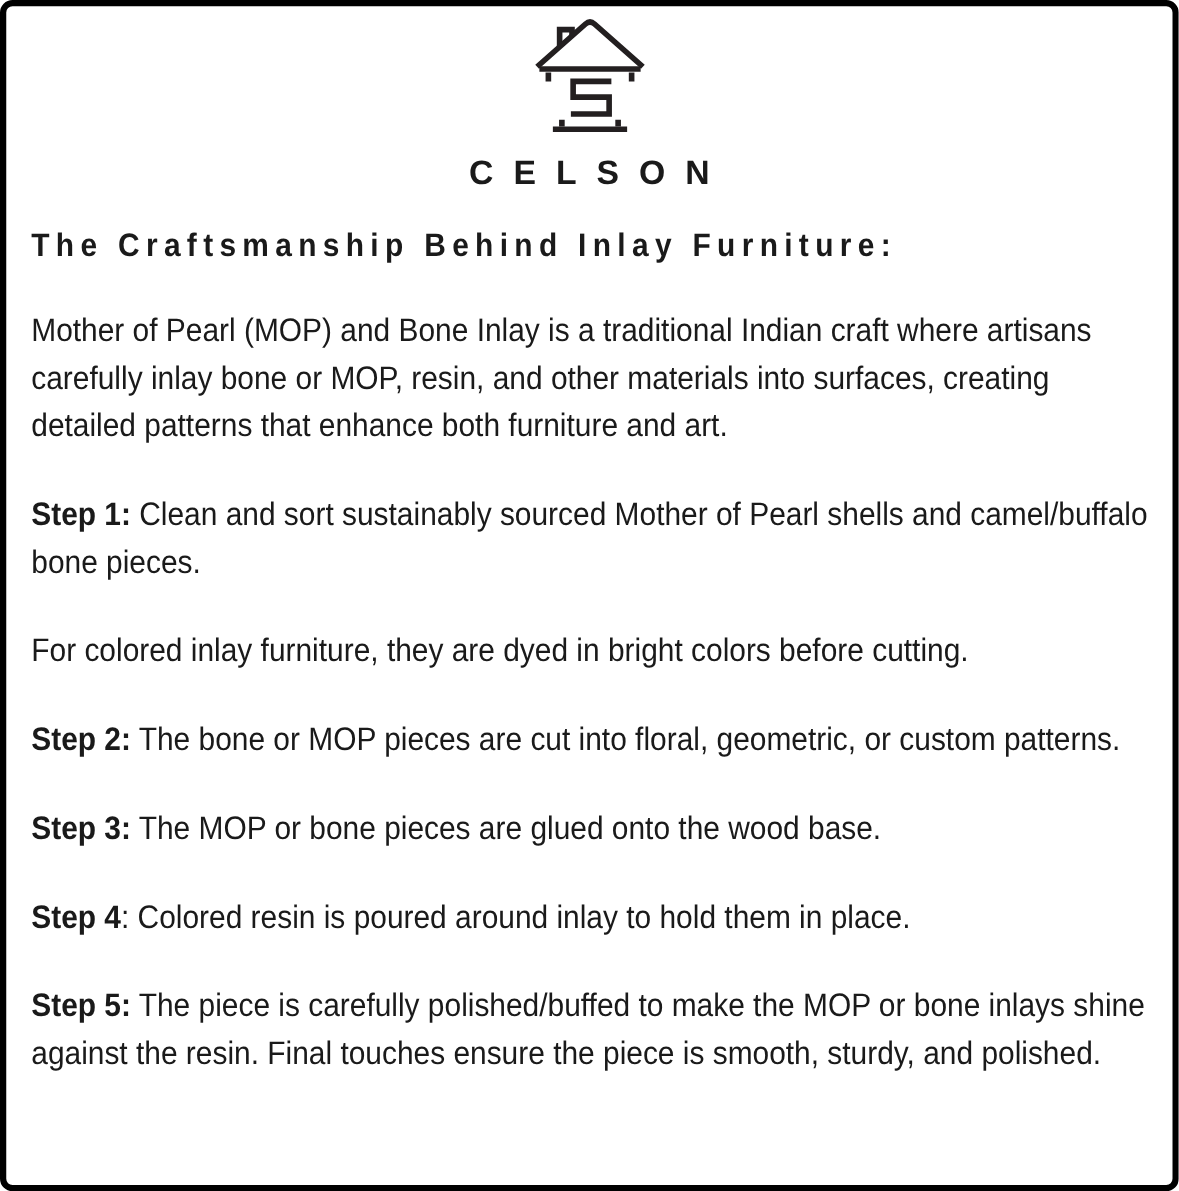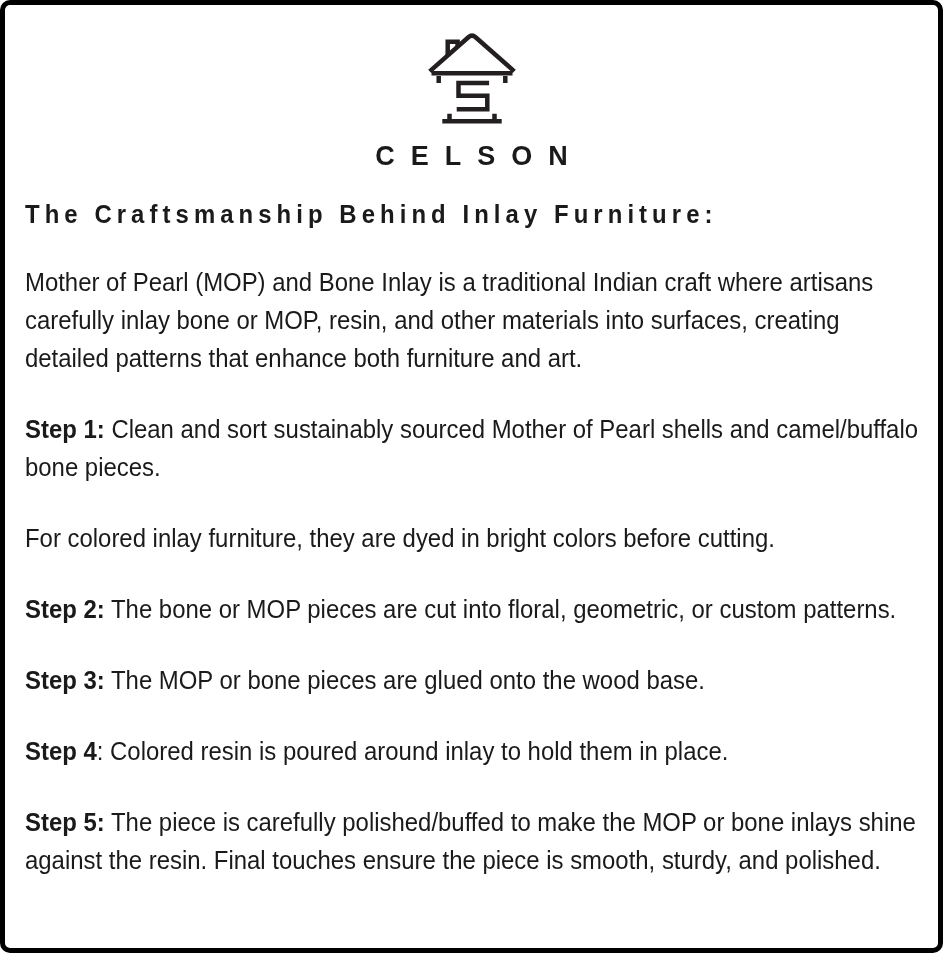--- a/index.html
+++ b/index.html
@@ -11,21 +11,21 @@
     overflow: hidden;
     font-family: "Liberation Sans", "DejaVu Sans", sans-serif;
   }
   .page {
     box-sizing: border-box;
     width: 943px;
     height: 953px;
     border: 5px solid #000000;
     border-radius: 10px;
     background: #ffffff;
-    padding: 24px 20px 12px 20px;
+    padding: 6px 20px 12px 20px;
     overflow: hidden;
   }
   .logo-wrap {
     text-align: center;
     line-height: 0;
   }
   .logo-wrap svg {
     display: inline-block;
   }
   .brand {

